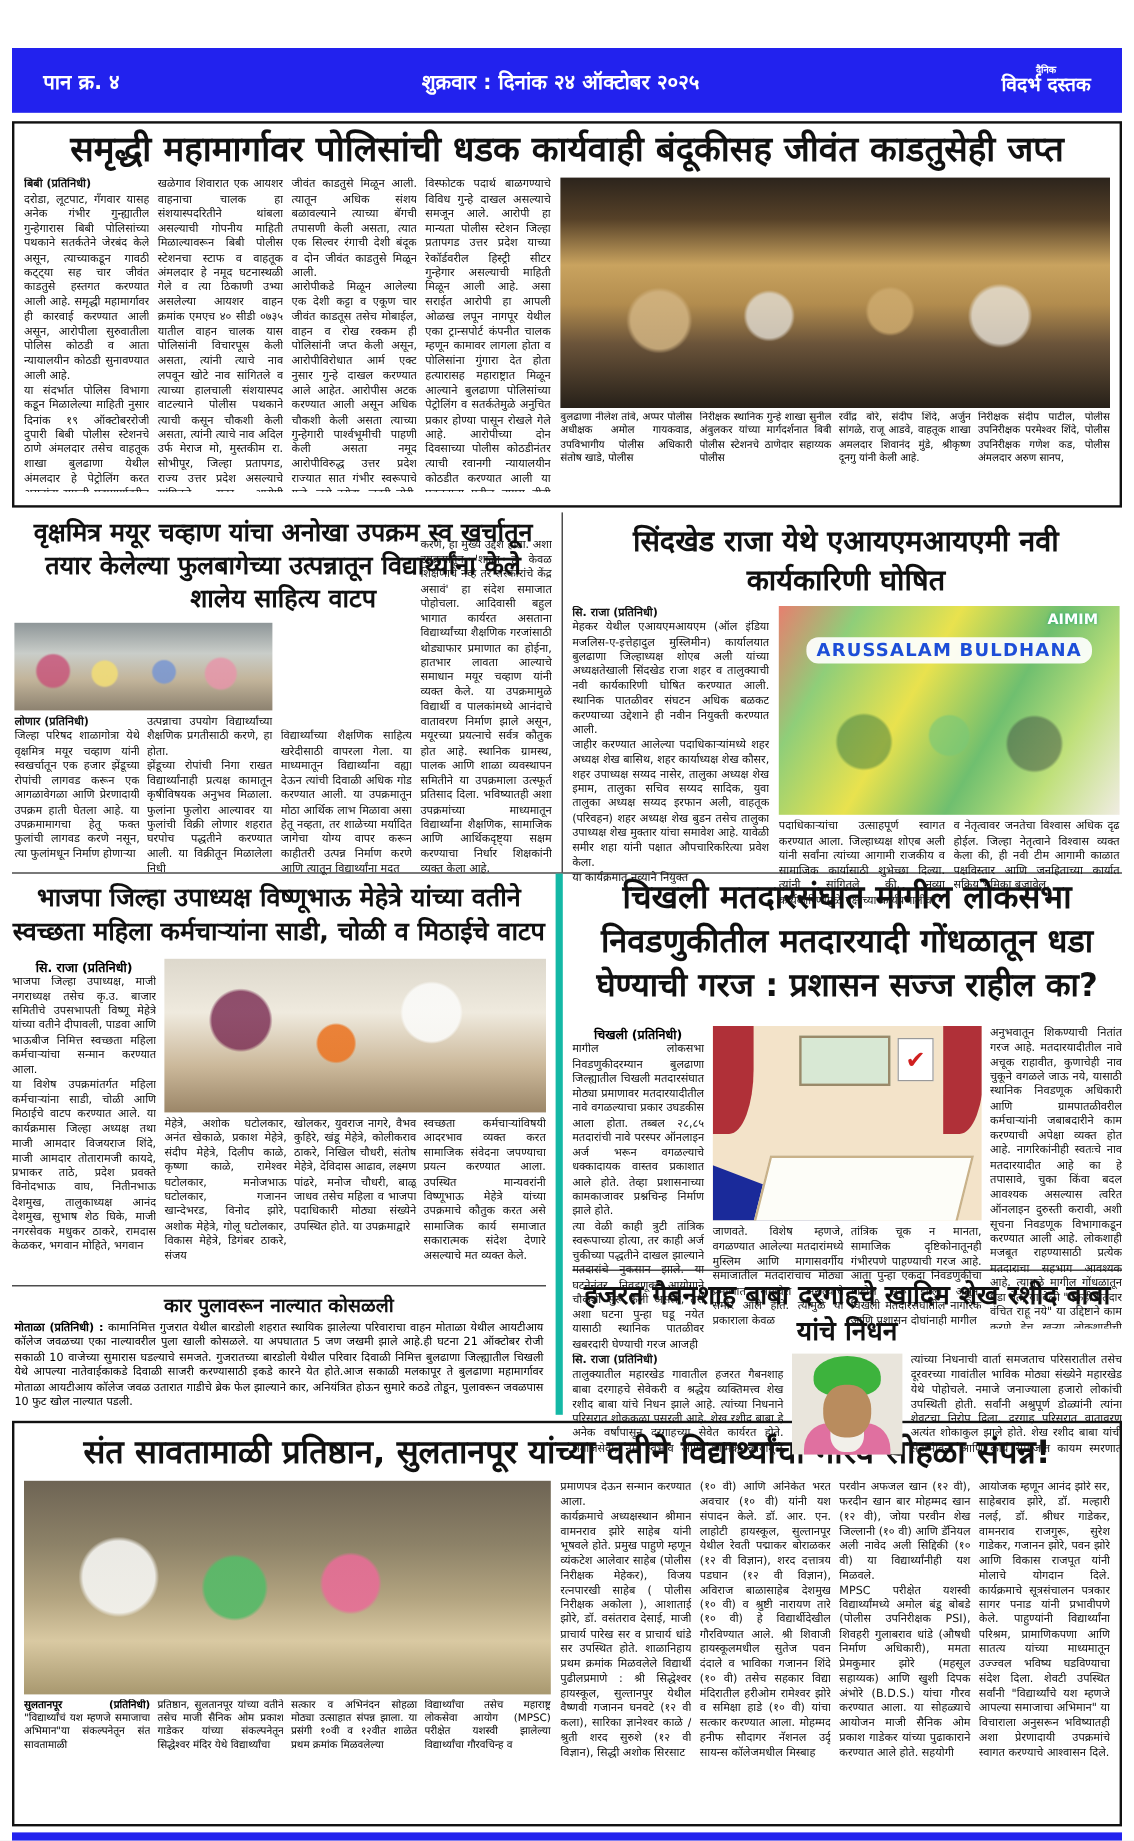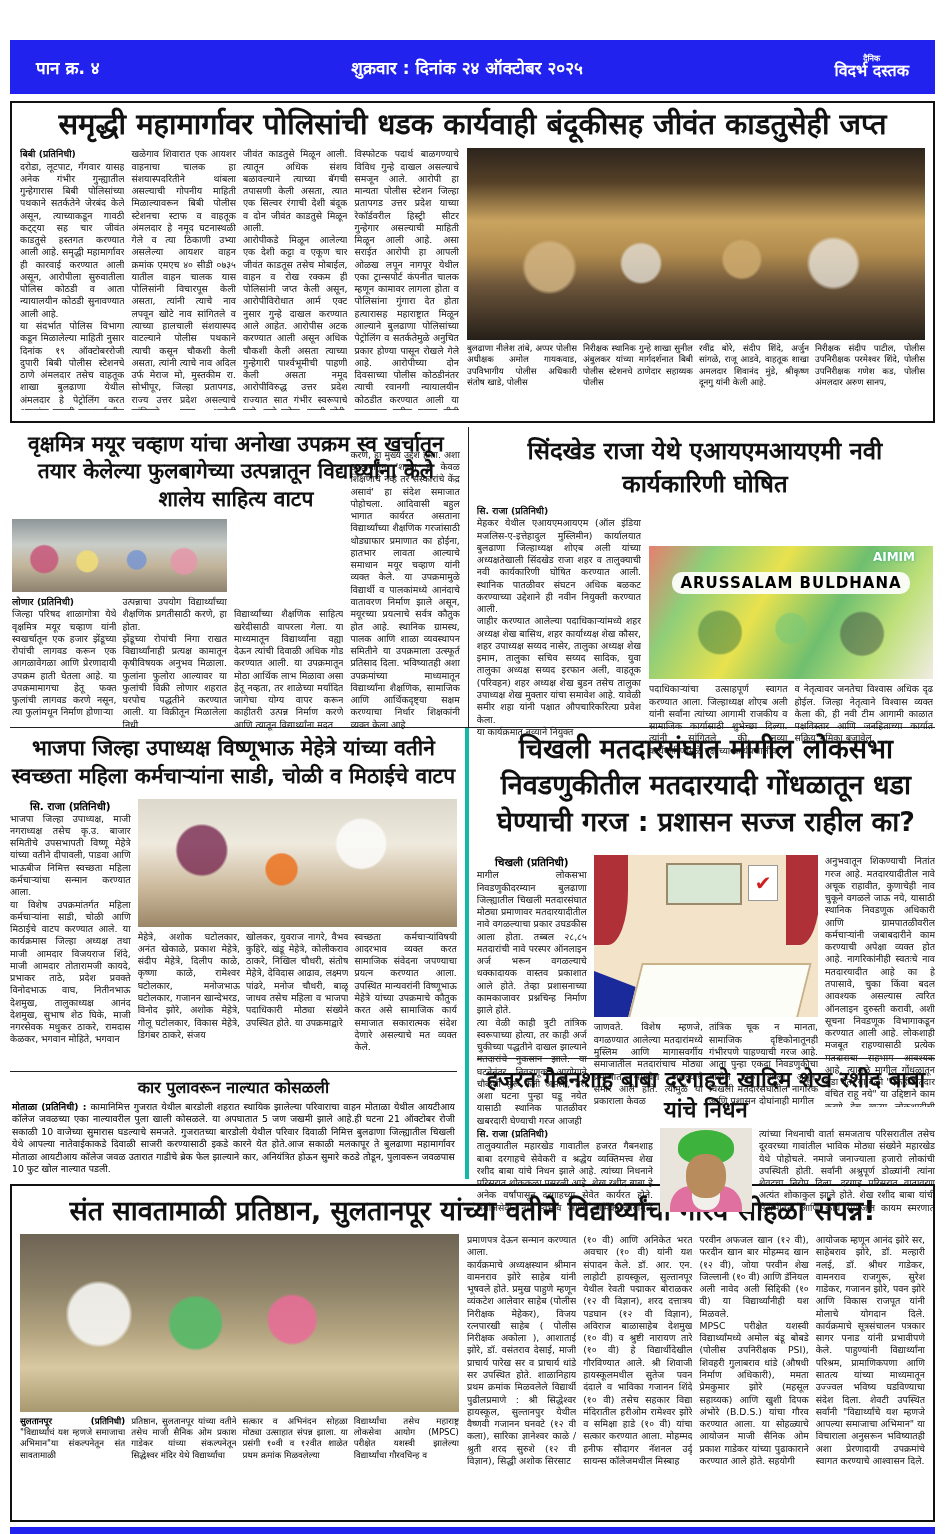--- a/index.html
+++ b/index.html
@@ -63,31 +63,31 @@
   .a3 { flex:1; padding:2px 2px 2px 8px; }
   .a3 h2 { font-size:24px; padding:4px 0 6px; }
   .a3-body { display:flex; gap:8px; height:252px; }
   .a3-left { flex:0 0 36%; }
   .a3-right { flex:1; display:flex; flex-direction:column; gap:4px; }
   .ph-a3 { height:188px;
     background:
       radial-gradient(circle at 25% 65%, rgba(60,120,60,.5) 0 9%, transparent 10%),
       radial-gradient(circle at 50% 62%, rgba(120,200,120,.6) 0 9%, transparent 10%),
       radial-gradient(circle at 75% 66%, rgba(70,90,70,.55) 0 9%, transparent 10%),
-      linear-gradient(120deg,#e77f6f 0%,#8fce79 18%,#e9e24e 40%,#6fbf6f 62%,#bfe07a 80%,#f0ece2 100%); margin-top: 41px; }
+      linear-gradient(120deg,#e77f6f 0%,#8fce79 18%,#e9e24e 40%,#6fbf6f 62%,#bfe07a 80%,#f0ece2 100%); }
   .a3-banner { position:absolute; top:26px; left:8%; right:8%; background:rgba(255,255,255,.92);
-               border-radius:10px; color:#000000; font-weight:bold; font-size:15px;
+               border-radius:10px; color:#1d4ed8; font-weight:bold; font-size:15px;
                text-align:center; padding:2px 0; letter-spacing:1px; }
   .a3-logo { position:absolute; top:4px; right:18px; color:#fff; font-weight:bold; font-size:12px;
              text-shadow:0 0 3px #2a7; }
   .a3-minirow { display:flex; gap:7px; flex:1; }
 
   
   .row3 { height:452px; display:flex; border-top:1px solid #222; }
-  .r3-left { flex:0 0 49.6%; border-right:4px solid #14b8a6; padding-right:8px; display:flex; flex-direction:column; }
+  .r3-left { flex:0 0 49.6%; border-right:6px solid #14b8a6; padding-right:8px; display:flex; flex-direction:column; }
   .r3-right { flex:1; padding-left:8px; display:flex; flex-direction:column; }
 
   .a4 { height:352px; padding-top:2px; }
   .a4 h2 { font-size:21px; line-height:1.35; padding:4px 0 8px; }
   .a4-body { display:flex; gap:7px; height:268px; }
   .a4-c1 { flex:0 0 27%; display:flex; flex-direction:column; }
   .a4-right { flex:1; display:flex; flex-direction:column; gap:4px; }
   .ph-a4 { height:128px;
     background:
       radial-gradient(circle at 20% 40%, rgba(120,40,80,.8) 0 9%, transparent 10%),

